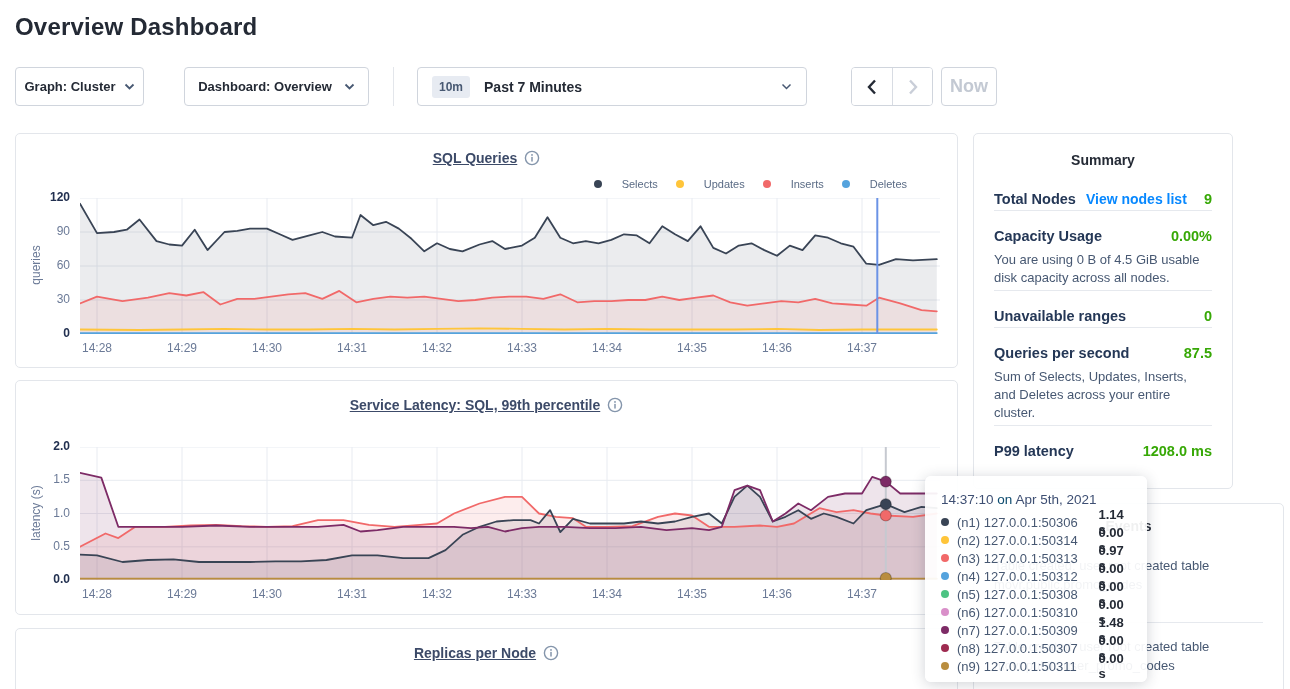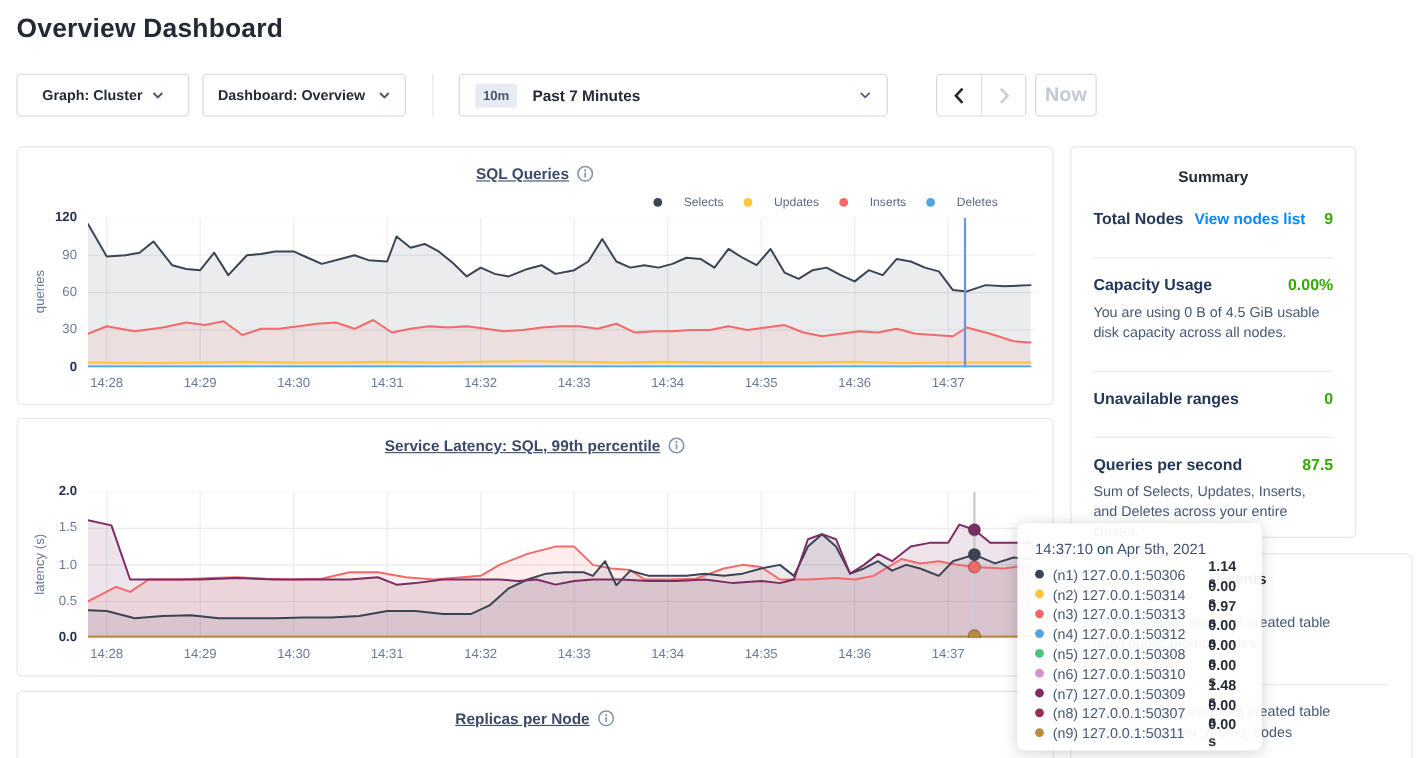--- a/index.html
+++ b/index.html
@@ -4,21 +4,21 @@
 <style>
   * { margin:0; padding:0; box-sizing:border-box; }
   html,body { background:#fff; }
   body { font-family:"Liberation Sans", sans-serif; }
   .app { position:relative; width:1290px; height:689px; overflow:hidden; background:#fff; color:#242a35; }
 
   .page-title { position:absolute; left:15px; top:13px; font-size:24px; font-weight:600; color:#242a35; letter-spacing:.2px; }
 
   
   .tb { position:absolute; top:67px; height:39px; background:#fff; border:1px solid #d0d5dd; border-radius:4px; display:flex; align-items:center; font-size:13px; font-weight:700; color:#242a35; cursor:pointer; }
-  .dd-graph { left:15px; width:157px; justify-content:center; gap:8px; }
+  .dd-graph { left:15px; width:129px; justify-content:center; gap:8px; }
   .dd-dash  { left:184px; width:185px; justify-content:center; gap:12px; }
   .tb-divider { position:absolute; left:393px; top:67px; width:1px; height:39px; background:#e3e6eb; }
   .timepicker { left:417px; width:390px; padding:0 14px; }
   .tp-badge { background:#e7ebf2; color:#475872; font-size:12px; font-weight:700; border-radius:3px; padding:4px 7px; }
   .tp-label { margin-left:14px; font-size:14px; font-weight:700; color:#242a35; flex:1; }
   .arrow-group { position:absolute; left:851px; top:67px; display:flex; border:1px solid #d0d5dd; border-radius:4px; overflow:hidden; height:39px; }
   .arrow-btn { width:40px; height:37px; display:flex; align-items:center; justify-content:center; background:#fff; cursor:pointer; }
   .arrow-btn + .arrow-btn { border-left:1px solid #d8dce3; }
   .btn-now { left:941px; width:56px; justify-content:center; font-size:18px; color:#c3c9d3; cursor:default; }
 
@@ -36,21 +36,21 @@
   .legend-item { display:flex; align-items:center; gap:20px; }
   .legend-dot { width:8px; height:8px; border-radius:50%; display:inline-block; }
   .ytick { position:absolute; left:6px; width:48px; text-align:right; font-size:12px; color:#6b7a97; }
   .ytick.bold { color:#223050; font-weight:700; }
   .xtick { position:absolute; width:56px; text-align:center; font-size:12px; color:#6b7a97; }
   .unit-label { position:absolute; width:120px; text-align:center; transform:rotate(-90deg); font-size:12px; color:#6b7a97; }
 
   
   .sum-inner { padding:0 20px; }
   .sum-title { text-align:center; font-size:14px; font-weight:700; color:#242a35; margin:18px 0 6px; }
-  .sum-row { padding:17px 0 26px; border-bottom:1px solid #e6e9ee; }
+  .sum-row { padding:17px 0 3px; border-bottom:1px solid #e6e9ee; }
   .sum-row:last-child { border-bottom:none; }
   .sum-line { display:flex; align-items:baseline; }
   .sum-label { font-size:14.5px; font-weight:700; color:#243756; }
   .sum-link { font-size:14px; font-weight:700; color:#0788ff; margin-left:10px; cursor:pointer; }
   .sum-value { margin-left:auto; font-size:14.5px; font-weight:700; color:#37a806; }
   .sum-desc { margin-top:7px; font-size:13px; line-height:18px; color:#475872; }
 
   
   .ev-inner { padding:0 20px; }
   .ev-title { text-align:center; font-size:14px; font-weight:700; color:#242a35; margin:14px 0 8px; }

